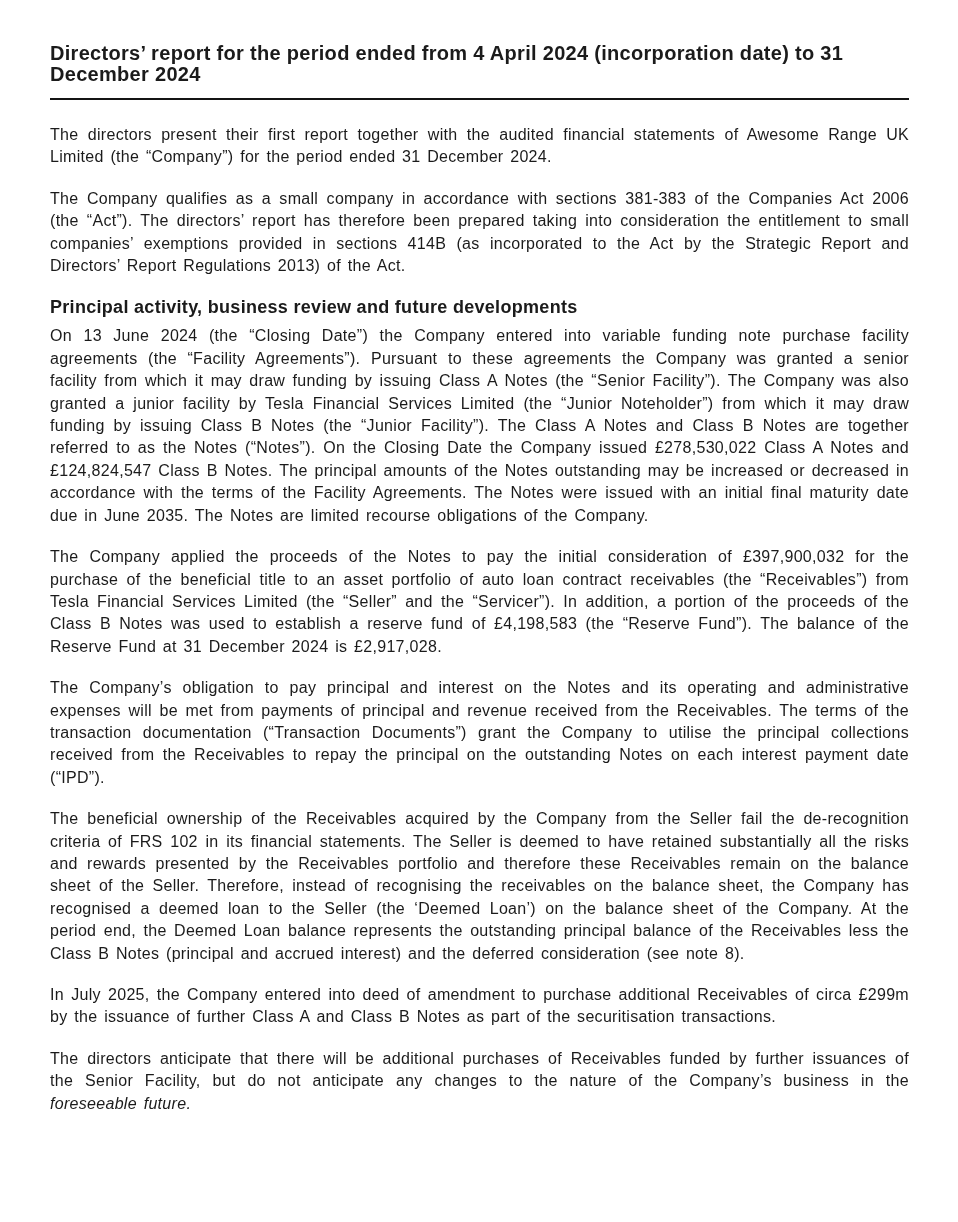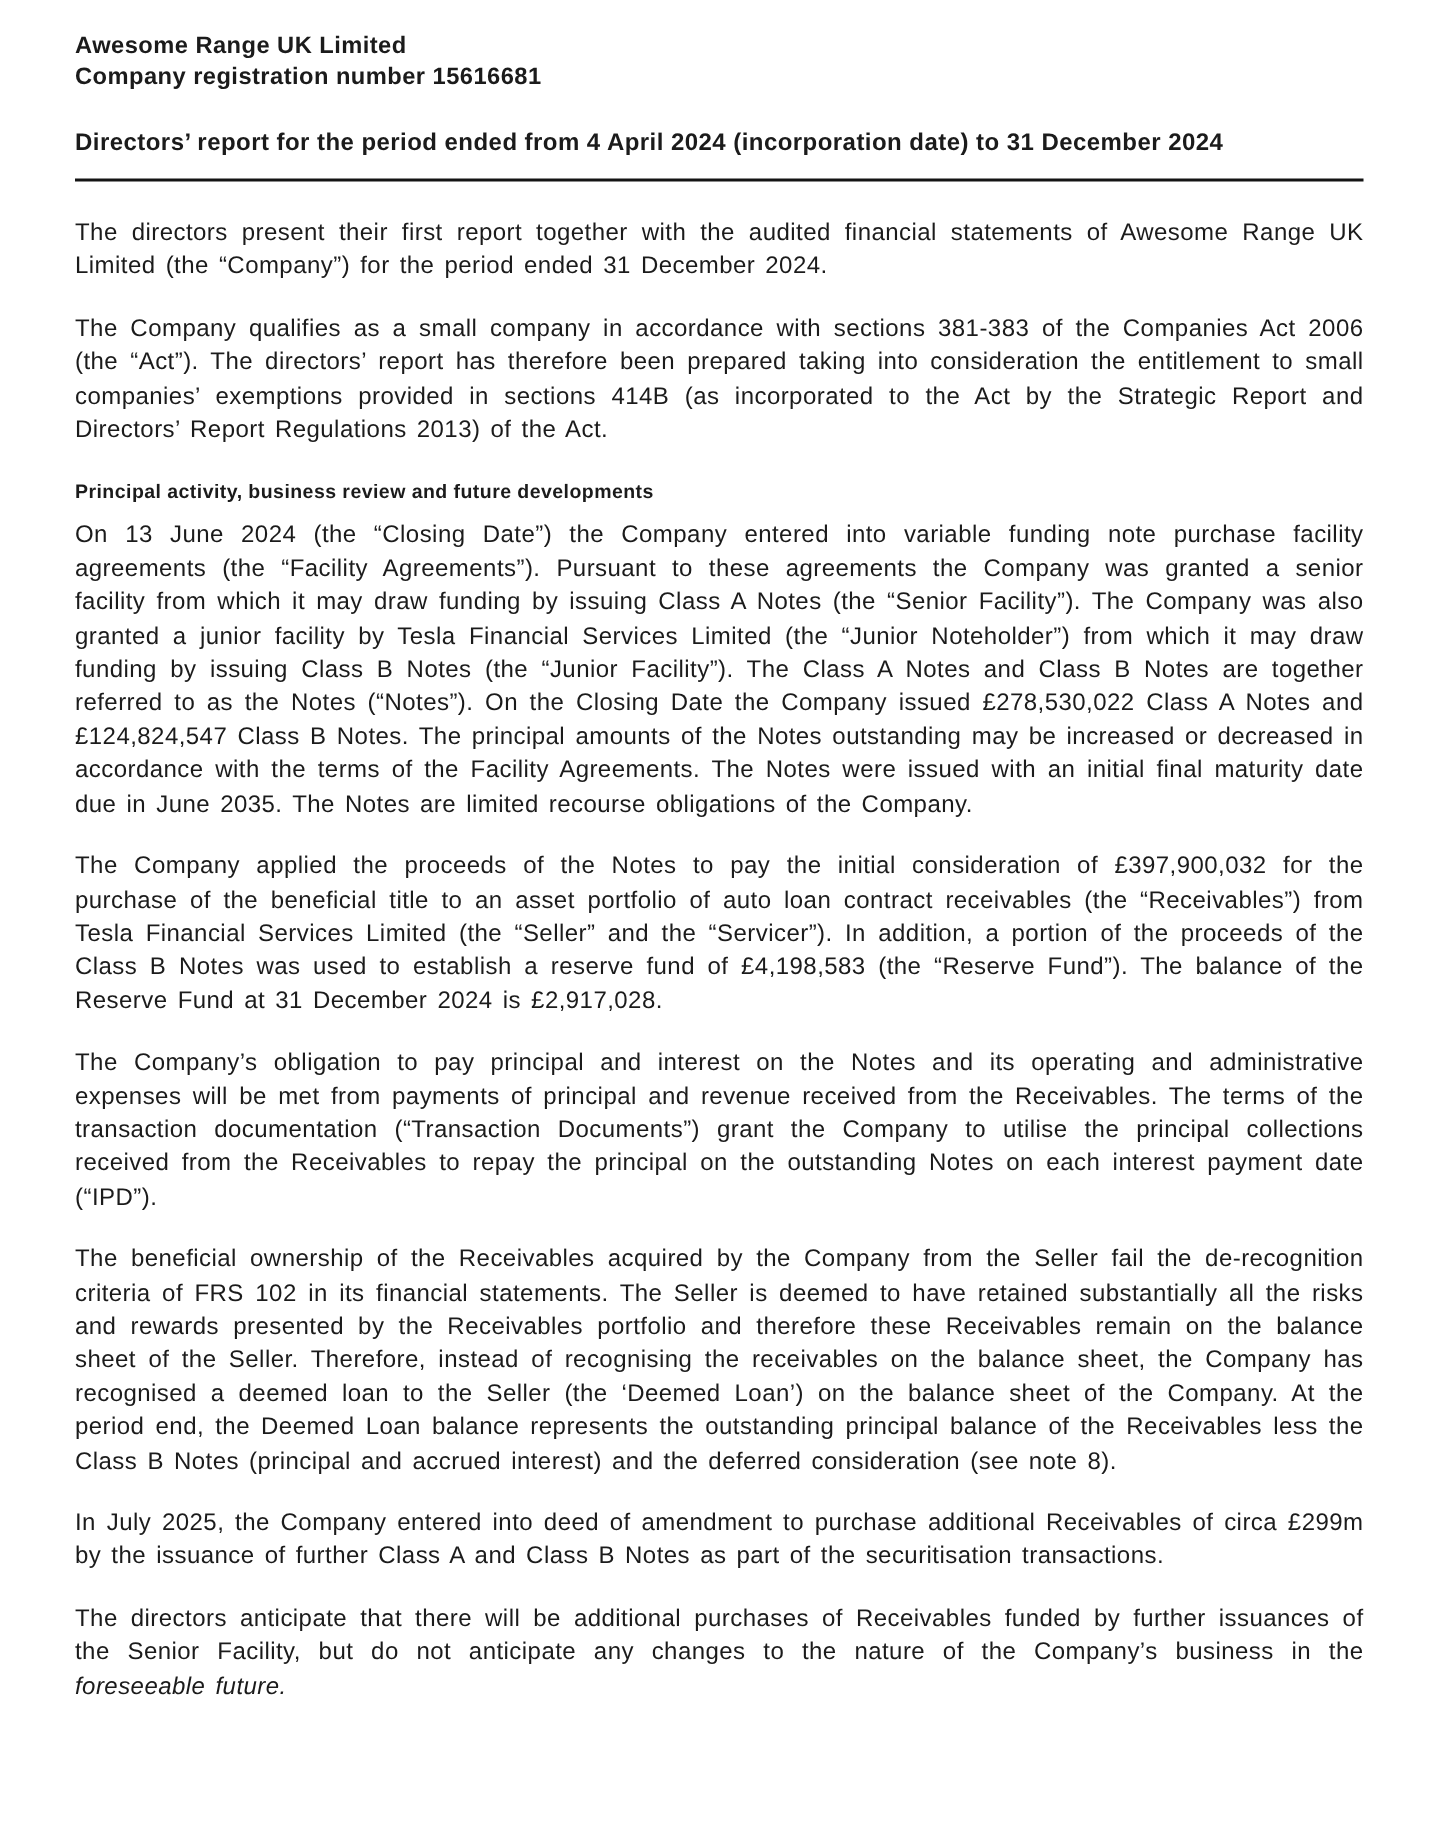--- a/index.html
+++ b/index.html
@@ -19,21 +19,21 @@
     overflow: hidden;
   }
   .doc-header .bold-line {
     font-weight: bold;
     font-size: 15.8px;
     line-height: 21px;
     letter-spacing: 0.3px;
   }
   .report-title {
     font-weight: bold;
-    font-size: 16px;
+    font-size: 20px;
     line-height: 21px;
     letter-spacing: 0.3px;
     margin-top: 23px;
   }
   .title-rule {
     border: none;
     border-top: 2px solid #141414;
     margin-top: 13px;
     height: 0;
   }
@@ -43,37 +43,33 @@
   .body-content p {
     font-size: 16px;
     line-height: 22.4px;
     letter-spacing: 0.3px;
     word-spacing: 2px;
     text-align: justify;
     margin-bottom: 19px;
   }
   .section-heading {
     font-weight: bold;
-    font-size: 13px;
+    font-size: 18px;
     line-height: 22px;
     letter-spacing: 0.3px;
     margin-top: 6px;
     margin-bottom: 7px;
   }
   .italic { font-style: italic; }
 </style>
 </head>
 <body>
 
 <div class="page">
 
-  <div class="doc-header">
-    <div class="bold-line">Awesome Range UK Limited</div>
-    <div class="bold-line">Company registration number 15616681</div>
-  </div>
 
   <h1 class="report-title">Directors’ report for the period ended from 4 April 2024 (incorporation date) to 31 December 2024</h1>
 
   <hr class="title-rule">
 
   <div class="body-content">
 
     <p>The directors present their first report together with the audited financial statements of Awesome Range UK Limited (the “Company”) for the period ended 31 December 2024.</p>
 
     <p>The Company qualifies as a small company in accordance with sections 381-383 of the Companies Act 2006 (the “Act”). The directors’ report has therefore been prepared taking into consideration the entitlement to small companies’ exemptions provided in sections 414B (as incorporated to the Act by the Strategic Report and Directors’ Report Regulations 2013) of the Act.</p>

